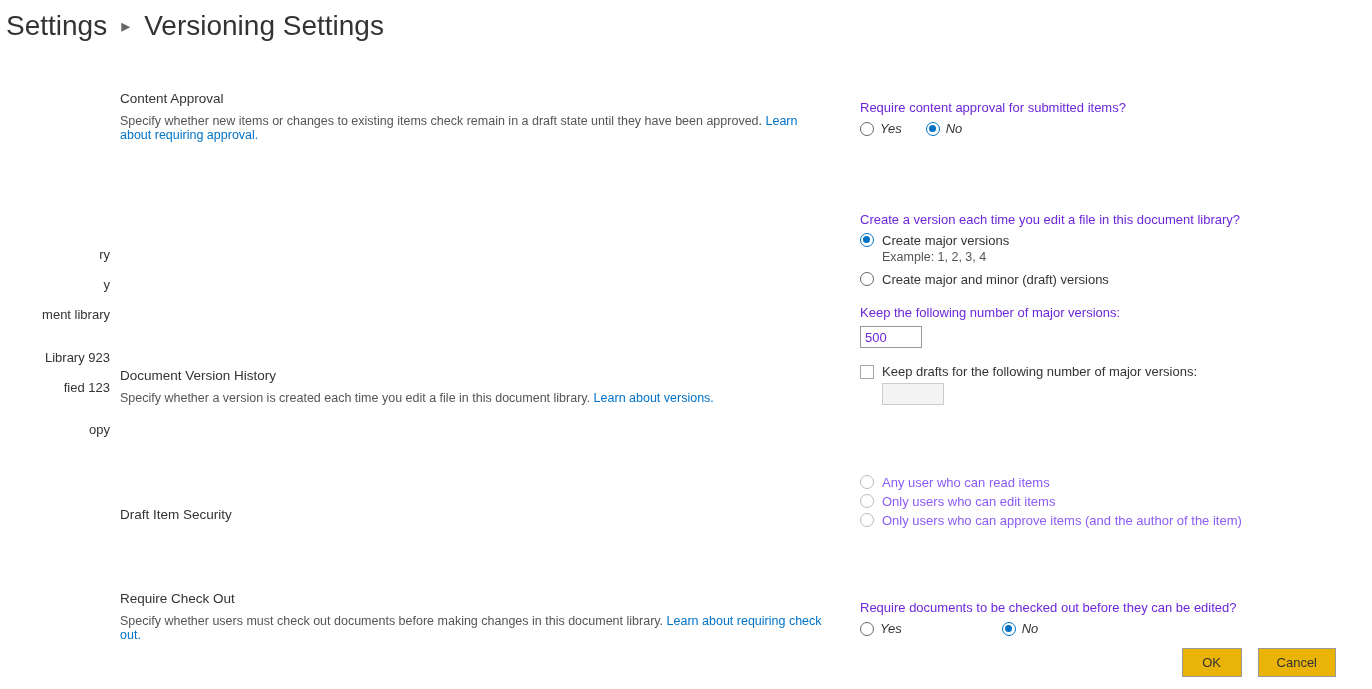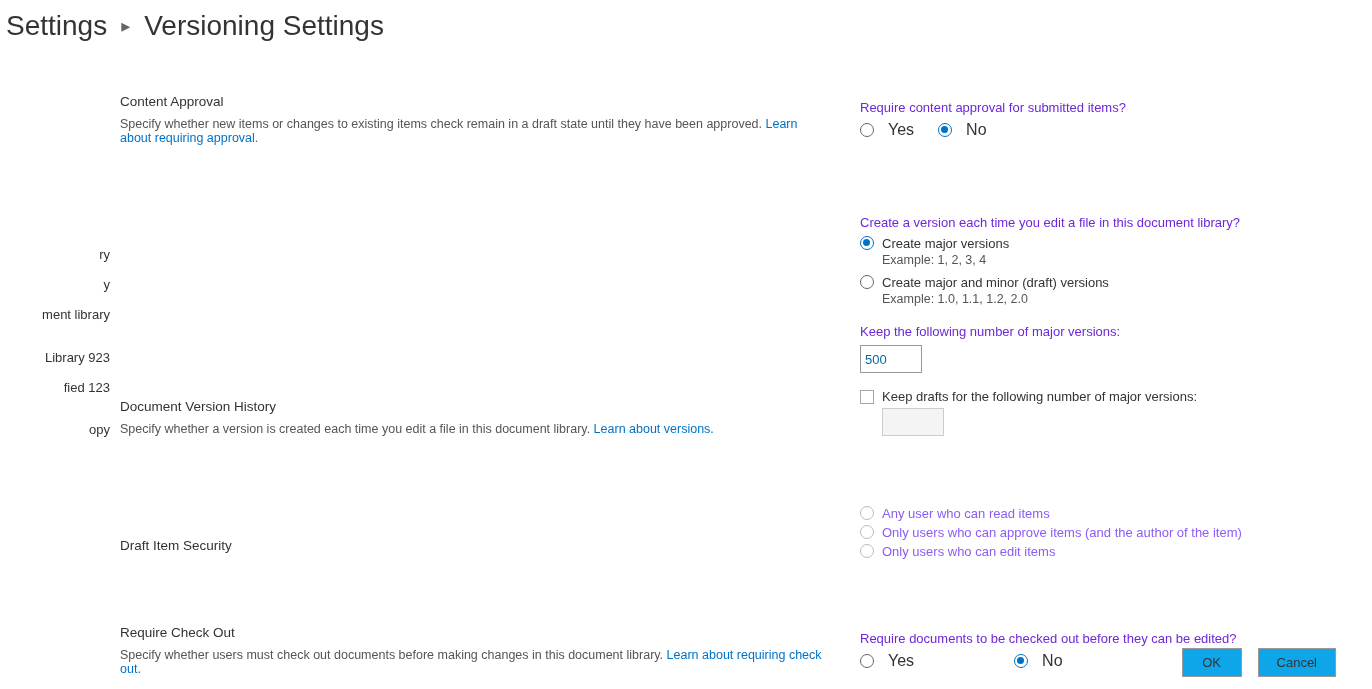--- a/index.html
+++ b/index.html
@@ -88,23 +88,24 @@
     align-items: center;
     gap: 24px;
     margin-bottom: 6px;
   }
   .radio-row.wide {
     gap: 100px;
   }
   .radio-opt {
     display: flex;
     align-items: center;
-    gap: 14px;
+    gap: 6px;
     cursor: pointer;
-    font-size: 16px;
+    font-size: 13px;
+    font-style: italic;
   }
   .radio {
     width: 14px;
     height: 14px;
     border: 1.5px solid #666;
     border-radius: 50%;
     position: relative;
     flex: none;
   }
   .radio.selected {
@@ -128,25 +129,25 @@
     margin-bottom: 2px;
     font-size: 13px;
   }
   .example {
     font-size: 12.5px;
     color: #555;
     margin: 2px 0 8px 22px;
   }
   .text-input {
     width: 62px;
-    height: 28px;
+    height: 22px;
     border: 1px solid #999;
     font-size: 13px;
     padding: 2px 4px;
-    color: #0369a1;
+    color: #6d28d9;
   }
   .text-input.disabled {
     background: #f4f4f4;
     border-color: #ccc;
   }
   .field-block {
     margin-top: 18px;
   }
   .checkbox-line {
     display: flex;
@@ -166,21 +167,21 @@
     position: absolute;
     bottom: 12px;
     right: 36px;
     display: flex;
     gap: 16px;
   }
   .btn {
     min-width: 60px;
     padding: 6px 18px;
     border: 1px solid #999;
-    background: #0ea5e9;
+    background: #eab308;
     font-size: 13px;
     cursor: pointer;
     text-align: center;
   }
   .disabled-text {
     color: #8b5cf6;
   }
 </style>
 </head>
 <body>
@@ -242,21 +243,20 @@
         <div class="vstack">
           <div class="radio-line">
             <span class="radio selected"></span>
             <span>Create major versions</span>
           </div>
           <div class="example">Example: 1, 2, 3, 4</div>
           <div class="radio-line">
             <span class="radio"></span>
             <span>Create major and minor (draft) versions</span>
           </div>
-          <div class="example">Example: 1.0, 1.1, 1.2, 2.0</div>
         </div>
 
         <div class="field-block">
           <div class="question">Keep the following number of major versions:</div>
           <input class="text-input" type="text" value="500" style="">
         </div>
 
         <div class="checkbox-line">
           <span class="checkbox"></span>
           <span>Keep drafts for the following number of major versions:</span>
@@ -272,25 +272,25 @@
         <div class="section-title">Draft Item Security</div>
       </div>
       <div class="section-right">
         <div class="vstack">
           <div class="radio-line disabled-text">
             <span class="radio disabled"></span>
             <span>Any user who can read items</span>
           </div>
           <div class="radio-line disabled-text" style="margin-top:4px;">
             <span class="radio disabled"></span>
-            <span>Only users who can approve items (and the author of the item)</span>
+            <span>Only users who can edit items</span>
           </div>
           <div class="radio-line disabled-text" style="margin-top:4px;">
             <span class="radio disabled"></span>
-            <span>Only users who can edit items</span>
+            <span>Only users who can approve items (and the author of the item)</span>
           </div>
         </div>
       </div>
     </div>
 
     <div class="section" style="margin-bottom:10px;">
       <div class="section-left">
         <div class="section-title">Require Check Out</div>
         <div class="section-desc">
           <span>Specify whether users must check out documents before making changes in this document library.  </span>

